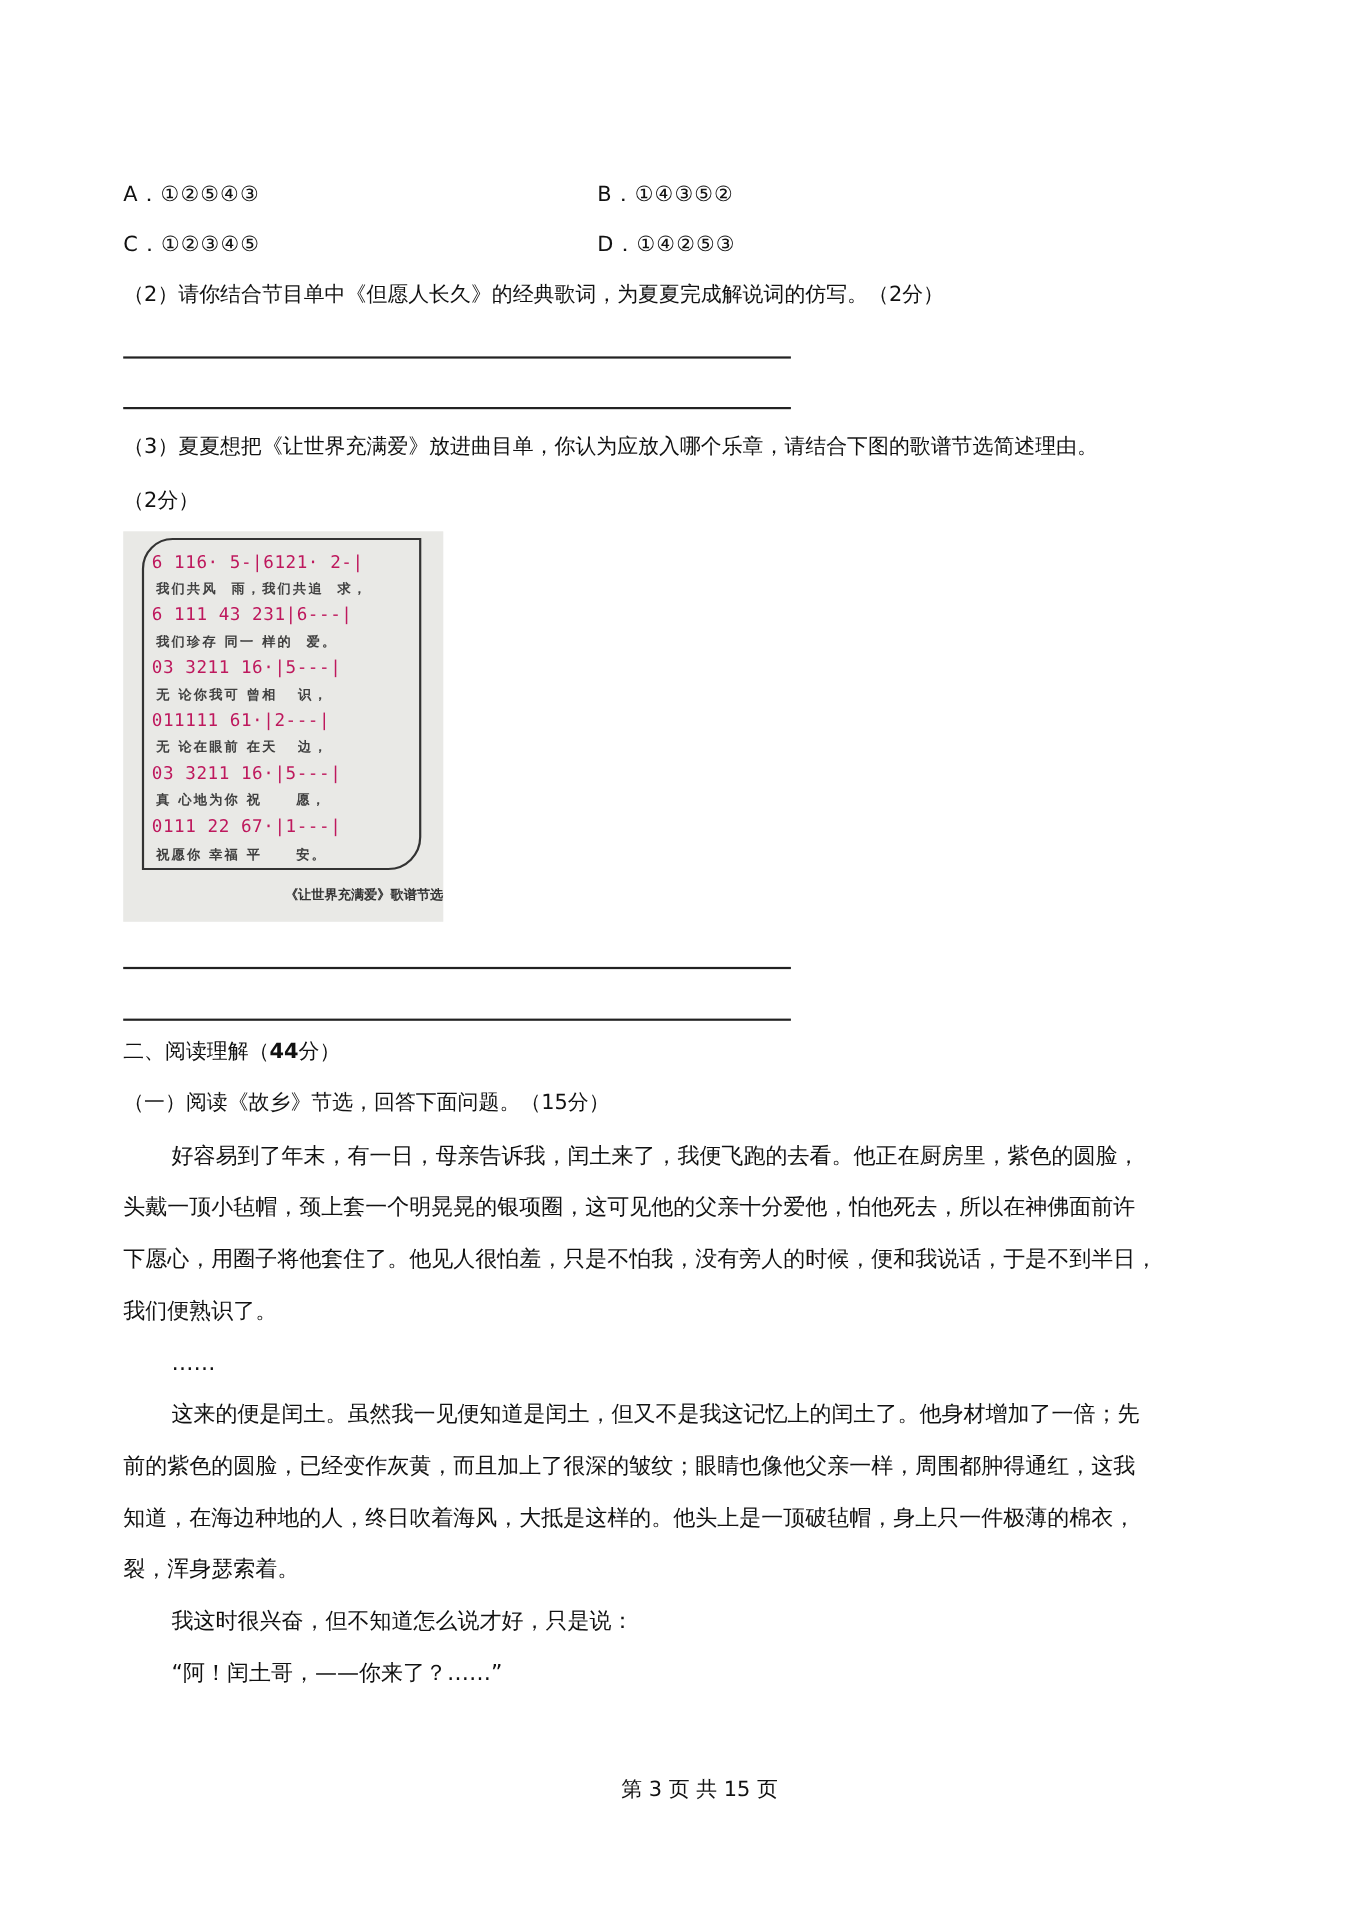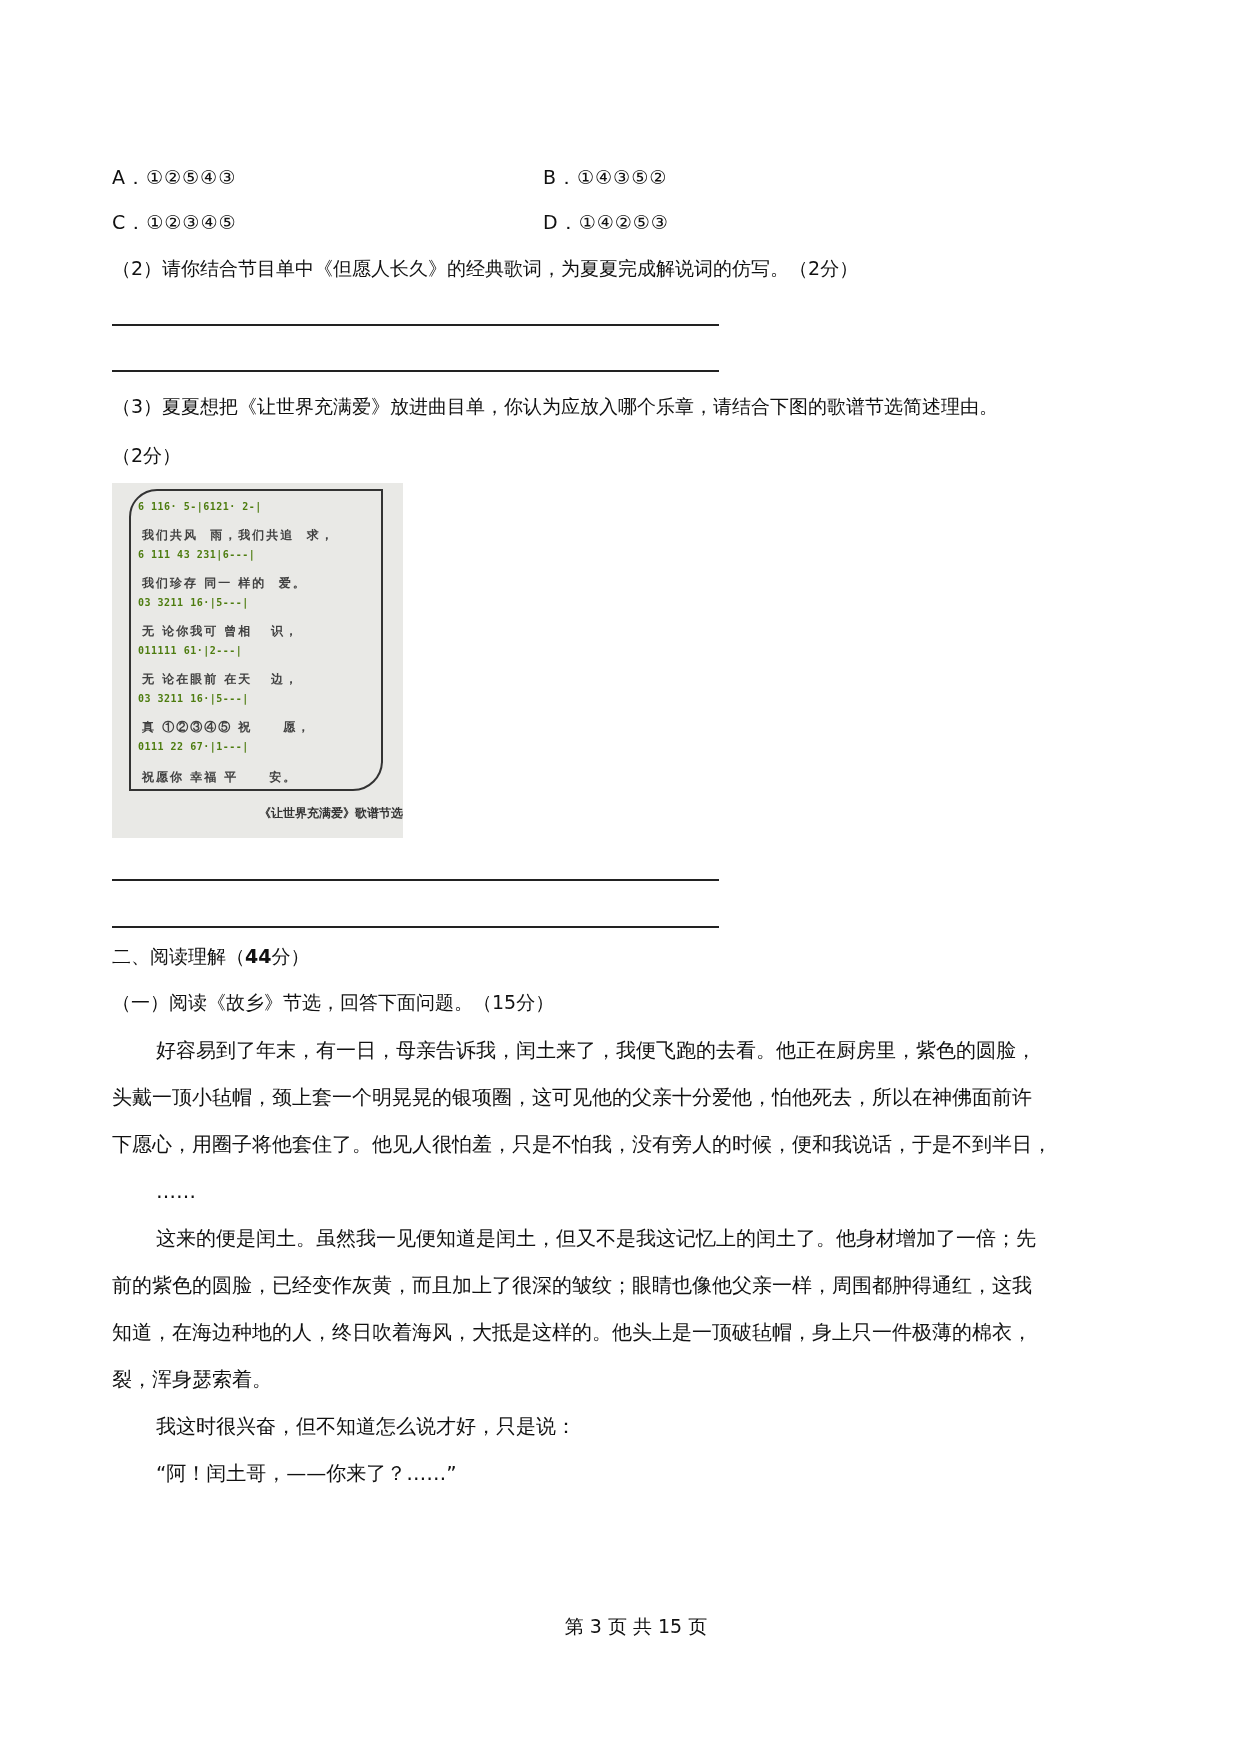--- a/index.html
+++ b/index.html
@@ -21,21 +21,21 @@
     position: absolute; left: 112px; top: 483px; width: 291px; height: 355px;
     background: #e9e9e6;
   }
   .score-frame {
     position: absolute; left: 17px; top: 6px; width: 250px; height: 298px;
     border: 2px solid #333; border-radius: 28px 0 0 0;
     border-bottom-right-radius: 30px;
   }
   .score-row {
     position: absolute; left: 26px; font-family: "DejaVu Sans Mono", "Liberation Mono", monospace;
-    font-size: 10px; font-weight: bold; color: #4d7c0f; white-space: pre; letter-spacing: 0.5px;
+    font-size: 16px; font-weight: normal; color: #be185d; white-space: pre; letter-spacing: 0.5px;
   }
   .score-lyric {
     position: absolute; left: 30px; font-family: "DejaVu Serif", "Liberation Serif", serif;
     font-size: 12px; font-weight: bold; color: #404040; white-space: pre; letter-spacing: 2px;
   }
   .score-caption {
     position: absolute; left: 0; width: 291px; top: 322px; text-align: right;
     font-family: "DejaVu Serif", "Liberation Serif", serif; font-size: 12px; font-weight: bold; color: #333;
   }
   .footer { position: absolute; top: 1614px; left: 0; width: 1240px; text-align: center; font-size: 19px; margin-left: 16px; }
@@ -67,39 +67,40 @@
   <div class="score-frame"></div>
   <div class="score-row" style="top:18px;">6 116· 5-|6121· 2-|</div>
   <div class="score-lyric" style="top:44px;">我们共风  雨，我们共追  求，</div>
   <div class="score-row" style="top:66px;">6 111 43 231|6---|</div>
   <div class="score-lyric" style="top:92px;">我们珍存 同一 样的  爱。</div>
   <div class="score-row" style="top:114px;">03 3211 16·|5---|</div>
   <div class="score-lyric" style="top:140px;">无 论你我可 曾相   识，</div>
   <div class="score-row" style="top:162px;">011111 61·|2---|</div>
   <div class="score-lyric" style="top:188px;">无 论在眼前 在天   边，</div>
   <div class="score-row" style="top:210px;">03 3211 16·|5---|</div>
-  <div class="score-lyric" style="top:236px;">真 ①②③④⑤ 祝     愿，</div>
+  <div class="score-lyric" style="top:236px;">真 心地为你 祝     愿，</div>
   <div class="score-row" style="top:258px;">0111 22 67·|1---|</div>
   <div class="score-lyric" style="top:286px;">祝愿你 幸福 平     安。</div>
   <div class="score-caption">《让世界充满爱》歌谱节选</div>
 </div>
 
 <div class="answer-line" style="top:879px;"></div>
 <div class="answer-line" style="top:926px;"></div>
 
 <div class="abs line-text" style="left:112px; top:944px;">
   <span>二、阅读理解（</span><span class="bold">44</span><span>分）</span>
 </div>
 
 <div class="abs line-text" style="left:112px; top:990px;">（一）阅读《故乡》节选，回答下面问题。（15分）</div>
 
 <div class="para" style="top:1027px;">
   <p>好容易到了年末，有一日，母亲告诉我，闰土来了，我便飞跑的去看。他正在厨房里，紫色的圆脸，</p>
   <p class="noindent">头戴一顶小毡帽，颈上套一个明晃晃的银项圈，这可见他的父亲十分爱他，怕他死去，所以在神佛面前许</p>
   <p class="noindent">下愿心，用圈子将他套住了。他见人很怕羞，只是不怕我，没有旁人的时候，便和我说话，于是不到半日，</p>
+  <p class="noindent">我们便熟识了。</p>
   <p>……</p>
   <p>这来的便是闰土。虽然我一见便知道是闰土，但又不是我这记忆上的闰土了。他身材增加了一倍；先</p>
   <p class="noindent">前的紫色的圆脸，已经变作灰黄，而且加上了很深的皱纹；眼睛也像他父亲一样，周围都肿得通红，这我</p>
   <p class="noindent">知道，在海边种地的人，终日吹着海风，大抵是这样的。他头上是一顶破毡帽，身上只一件极薄的棉衣，</p>
   <p class="noindent">裂，浑身瑟索着。</p>
   <p>我这时很兴奋，但不知道怎么说才好，只是说：</p>
   <p>“阿！闰土哥，——你来了？……”</p>
 </div>
 
 <div class="footer">第 3 页 共 15 页</div>

